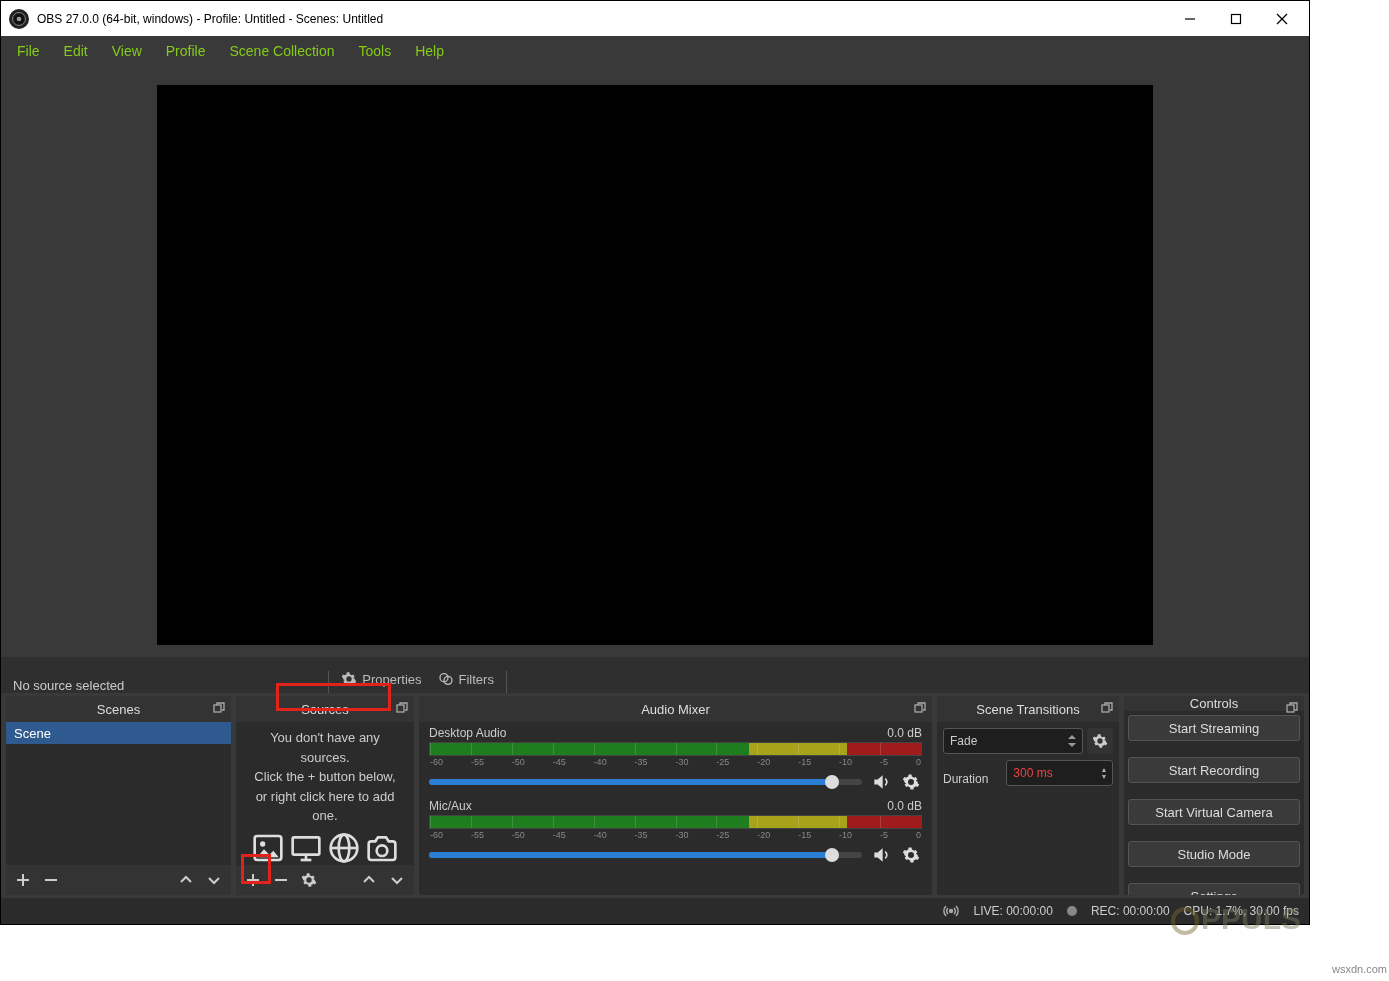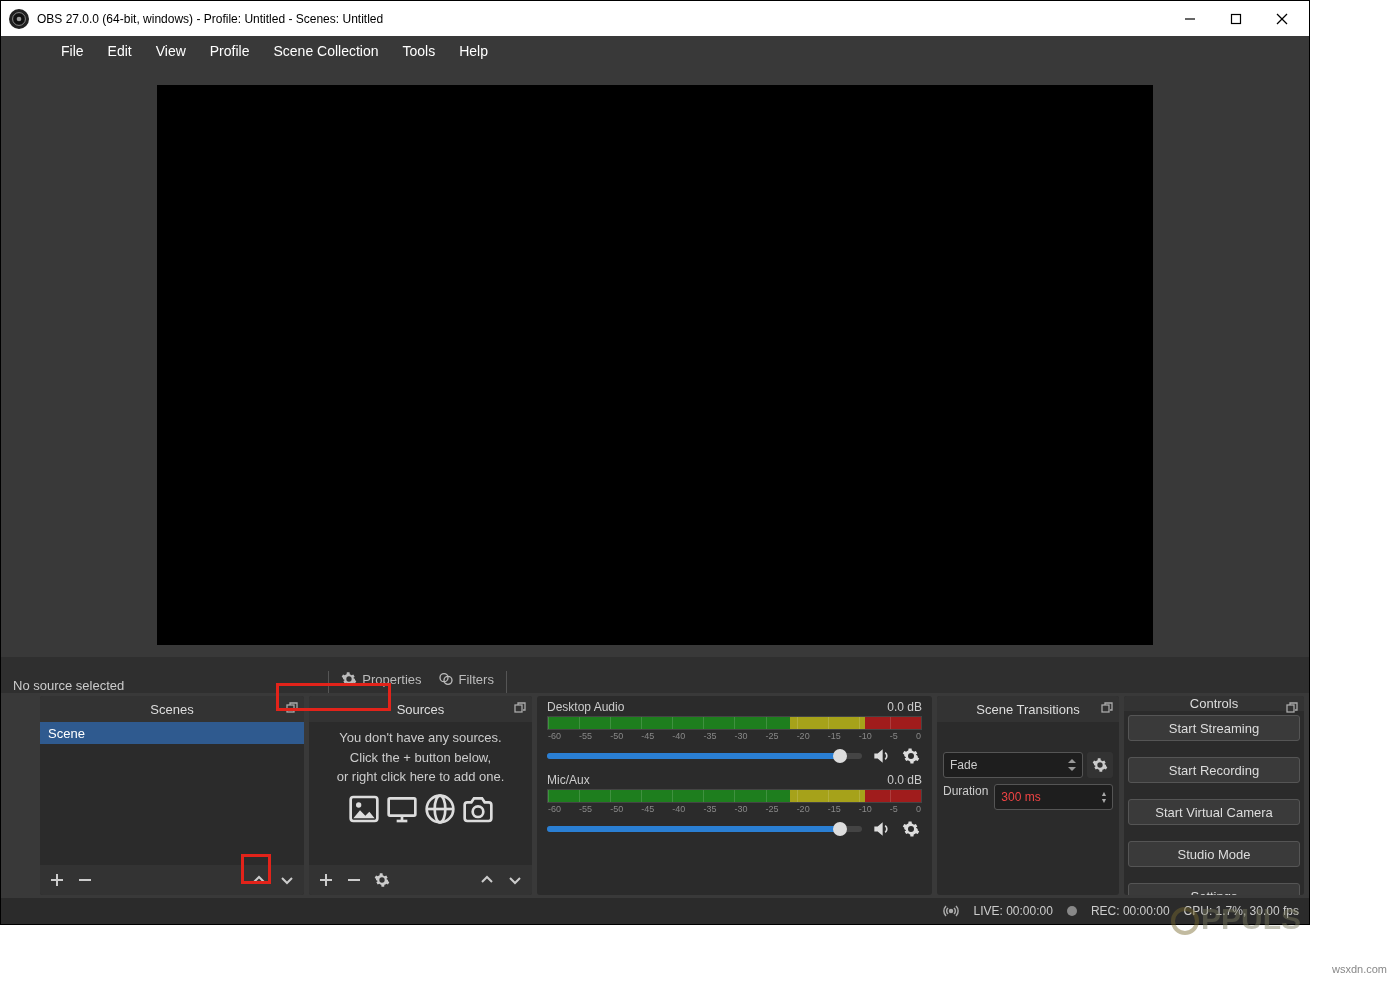--- a/index.html
+++ b/index.html
@@ -10,21 +10,21 @@
 
   
   .titlebar { height: 35px; background: #fff; display: flex; align-items: center; padding: 0 4px 0 8px; color: #000; }
   .titlebar .app-icon { width: 20px; height: 20px; border-radius: 50%; background: #222; margin-right: 8px; display:flex;align-items:center;justify-content:center;}
   .titlebar .app-icon svg{width:14px;height:14px;}
   .titlebar .title { font-size: 12px; flex: 1; }
   .win-controls { display: flex; }
   .win-btn { width: 46px; height: 32px; display: flex; align-items: center; justify-content: center; font-size: 14px; }
 
   
-  .menubar { height: 30px; background: #393939; display: flex; align-items: flex-start; padding: 0 4px; color: #ffffff; margin-left: 44px; }
+  .menubar { height: 30px; background: #393939; display: flex; align-items: flex-start; padding: 0 4px; color: #84cc16; }
   .menubar .menu-item { padding: 0 12px; height: 100%; display: flex; align-items: center; font-size: 14px; }
 
   
   .preview-area { flex: 1; display: flex; align-items: center; justify-content: center; background: #393939; padding: 6px 0 0 0;}
   .preview { width: 996px; height: 560px; background: #000; }
 
   
   .toolbar { height: 36px; background: #2f2f2f; display: flex; align-items: flex-end; color: #ccc; font-size: 13px; padding: 0 6px; }
   .toolbar .vbar { width:1px; height:22px; background:#555; margin: 0 4px;}
   .toolbar .btn { display: flex; align-items: center; gap: 5px; padding: 0 8px; height: 28px; color:#bbb; }
@@ -32,24 +32,24 @@
 
   
   .docks { height: 205px; display: flex; gap: 5px; padding: 3px 5px 3px 5px; background: #393939;}
   .dock { background: #2b2b2b; display: flex; flex-direction: column; border-radius:3px; overflow:hidden;}
   .dock-header { height: 26px; background: #333; display: flex; align-items: center; justify-content:center; position: relative; color:#ddd; font-size:13px;}
   .dock-header .popout { position: absolute; right: 4px; top: 4px; width:16px; height:16px; display:flex; align-items:center; justify-content:center; color:#aaa;}
   .dock-body { flex:1; overflow:hidden; position:relative;}
   .dock-footer { height: 30px; background:#333; display:flex; align-items:center; gap:2px; padding:0 4px;}
   .dock-footer .icon-btn{width:26px;height:26px;display:flex;align-items:center;justify-content:center;color:#ccc;font-size:18px;}
 
-  .scenes-dock{width:264px;margin-left:34px;}
+  .scenes-dock{width:225px;}
   .scene-item{height:22px;background:#2f5a8f;color:#fff;font-size:13px;display:flex;align-items:center;padding:0 8px;}
 
-  .sources-dock{width:223px;}
+  .sources-dock{width:178px;}
   .src-empty{padding:6px 8px 0 8px; text-align:center; color:#ccc; font-size:13px; line-height:1.5;}
   .src-icons{display:flex;gap:6px;justify-content:center;margin-top:6px;color:#ddd;}
   .src-icons .big-i{width:32px;height:32px;}
 
   .mixer-dock{flex:1;}
   .mixer-ch{padding:4px 10px 2px 10px;}
   .mixer-row1{display:flex;justify-content:space-between;color:#ccc;font-size:12px;}
   .meter{height:14px;margin-top:2px;position:relative;background:#111;border:1px solid #444;}
   .meter .seg{position:absolute;top:0;bottom:0;}
   .seg.g{left:0;right:35%;background:#1e7e1e;}
@@ -59,24 +59,24 @@
   .meter .ticks span{flex:1;border-left:1px solid rgba(255,255,255,.15);}
   .meter-labels{display:flex;justify-content:space-between;color:#888;font-size:9px;margin-top:1px;padding:0 1px;}
   .slider-row{display:flex;align-items:center;gap:8px;margin-top:4px;}
   .slider{flex:1;height:6px;background:#444;border-radius:3px;position:relative;}
   .slider .fill{position:absolute;left:0;top:0;bottom:0;width:93%;background:#2a7fd4;border-radius:3px;}
   .slider .thumb{position:absolute;left:93%;top:-4px;width:14px;height:14px;border-radius:50%;background:#ddd;transform:translateX(-50%);}
   .vol-icon,.gear-icon{width:22px;height:22px;color:#ddd;display:flex;align-items:center;justify-content:center;}
 
   .trans-dock{width:182px;}
   .trans-body{padding:6px;display:flex;flex-direction:column;gap:6px;}
-  .select-row{display:flex;gap:4px;margin-top:24px;}
+  .select-row{display:flex;gap:4px;}
   .select{flex:1;height:26px;background:#1e1e1e;border:1px solid #555;border-radius:3px;display:flex;align-items:center;justify-content:space-between;padding:0 6px;color:#ccc;font-size:12px;}
   .mini-gear{width:26px;height:26px;background:#333;border-radius:3px;display:flex;align-items:center;justify-content:center;color:#ccc;}
-  .dur-row{display:flex;align-items:flex-start;gap:6px;color:#ccc;font-size:12px;}
+  .dur-row{display:flex;align-items:flex-end;gap:18px;color:#ccc;font-size:12px;}
   .spinbox{display:flex;align-items:center;background:#1e1e1e;border:1px solid #555;border-radius:3px;height:26px;flex:1;}
   .spinbox .val{flex:1;padding:0 6px;font-size:12px;color:#ef4444;}
   .spinbox .arrows{display:flex;flex-direction:column;width:16px;font-size:7px;color:#aaa;align-items:center;}
   .spinbox .arrows span{line-height:1;}
 
   .controls-dock{width:180px;}
   .controls-body{padding:4px;display:flex;flex-direction:column;gap:16px;}
   .ctl-btn{height:26px;background:#3a3a3a;border:1px solid #555;border-radius:3px;display:flex;align-items:center;justify-content:center;color:#ddd;font-size:13px;}
 
   
@@ -277,20 +277,29 @@
           </div>
         <div class="icon-btn">
             <svg width="14" height="14" viewBox="0 0 14 14" fill="none" stroke="#ccc" stroke-width="2">
               <polyline points="2,5 7,10 12,5"></polyline>
             </svg>
           </div>
       </div>
     </div>
 
     <div class="dock mixer-dock">
+      <div class="dock-header">
+        <span>Audio Mixer</span>
+        <span class="popout">
+            <svg width="12" height="12" viewBox="0 0 12 12" fill="none" stroke="#aaa" stroke-width="1.3">
+              <rect x="1" y="3" width="7" height="7"></rect>
+              <path d="M4 3V1h7v7h-2"></path>
+            </svg>
+          </span>
+      </div>
       <div class="dock-body">
 
         <div class="mixer-ch">
           <div class="mixer-row1">
             <span>Desktop Audio</span>
             <span>0.0 dB</span>
           </div>
           <div class="meter">
             <div class="seg g"></div>
               <div class="seg y"></div>

